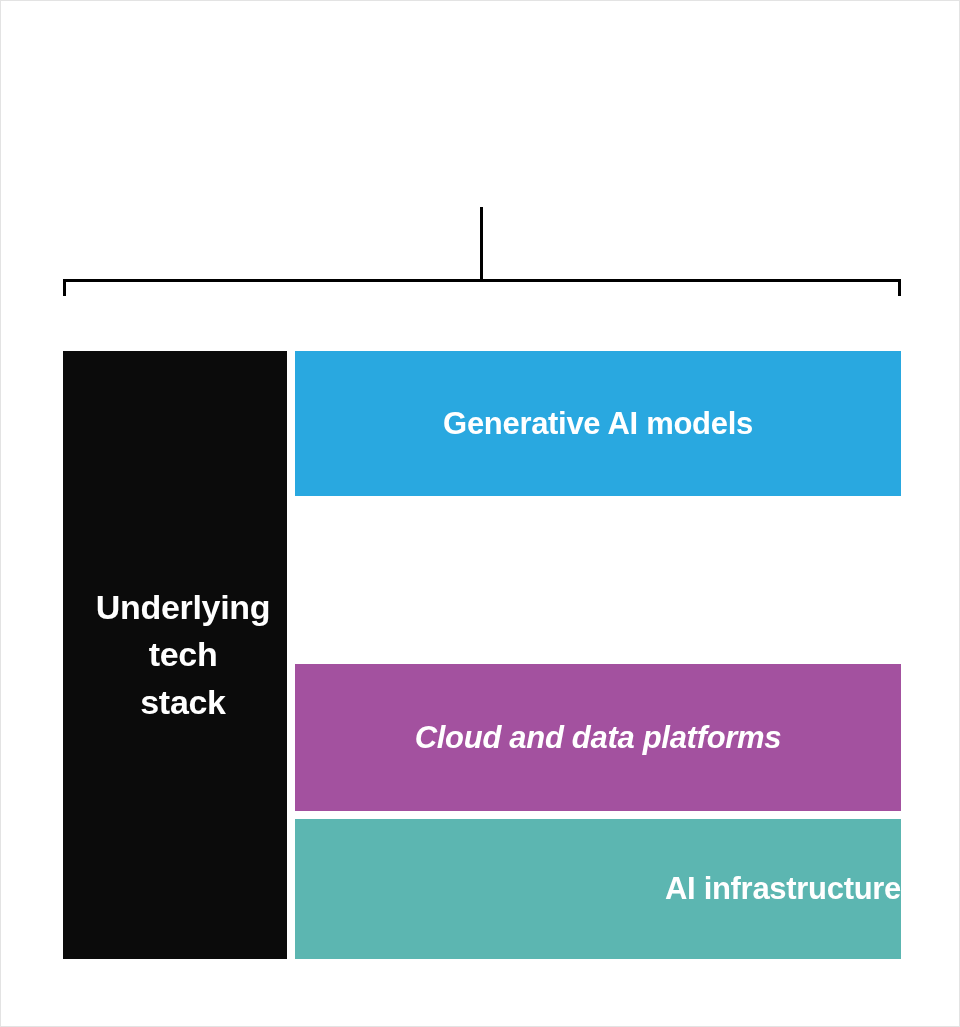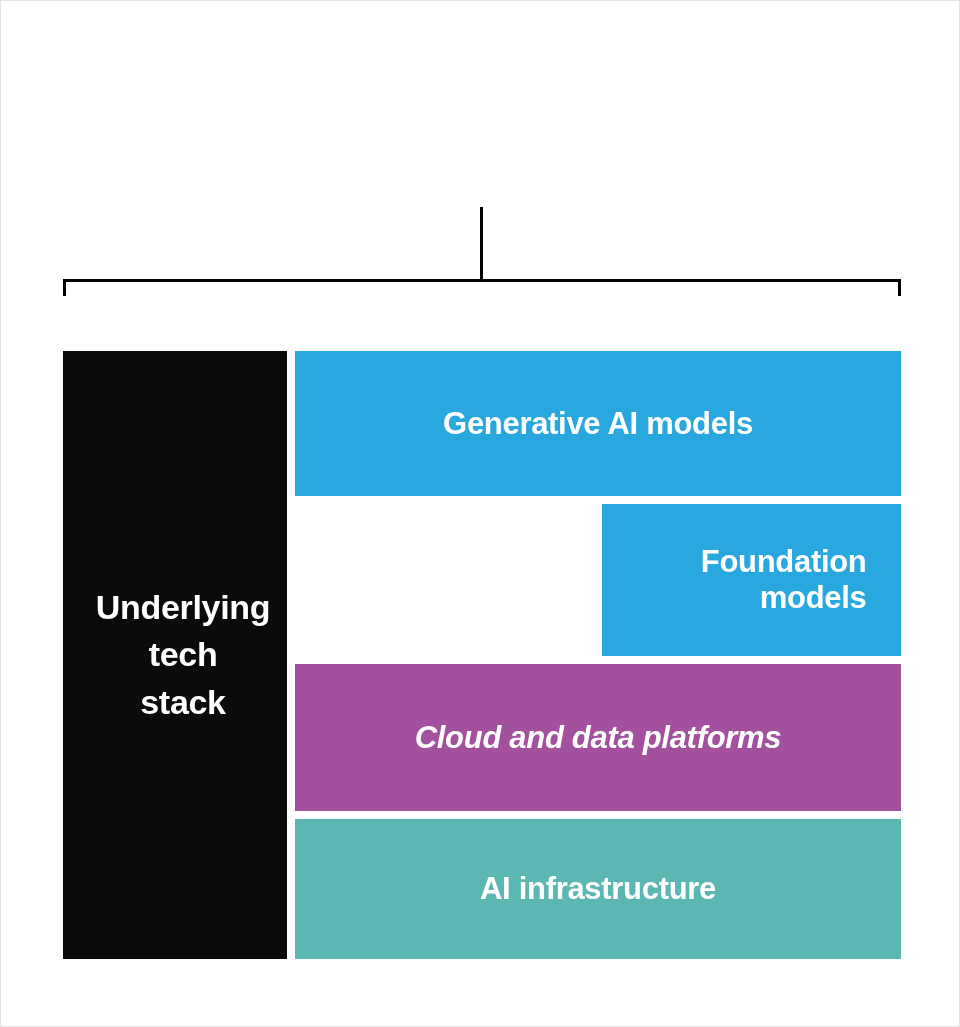--- a/index.html
+++ b/index.html
@@ -48,30 +48,30 @@
     background: #0b0b0b;
     font-size: 34px;
     padding-left: 16px;
   }
   .box.black span {
     line-height: 1.4;
     word-spacing: 999px; 
   }
 
   
-  .box.blue   { background: #29a8e0; font-size: 31px; text-align: right; }
+  .box.blue   { background: #29a8e0; font-size: 31px; }
   .box.purple { background: #a3519f; font-size: 31px; }
   .box.teal   { background: #5cb6b1; font-size: 31px; }
 
   .box.models { left: 294px; top: 350px; width: 606px; height: 145px; }
   .box.finetune   { left: 294px; top: 503px; width: 299px; height: 152px; }
   .box.foundation { left: 601px; top: 503px; width: 299px; height: 152px; }
   .box.finetune span, .box.foundation span { max-width: 230px; }
   .box.cloud  { left: 294px; top: 663px; width: 606px; height: 147px; font-style: italic; }
-  .box.infra  { left: 294px; top: 818px; width: 606px; height: 140px; }
+  .box.infra  { left: 294px; top: 818px; width: 606px; height: 140px; justify-content: flex-end; }
 </style>
 </head>
 <body>
 
 <div class="canvas">
 
 
   <div class="connector stem"></div>
   <div class="connector hbar"></div>
   <div class="connector tick-left"></div>
@@ -79,23 +79,20 @@
 
   <div class="box black">
     <span>Underlying tech stack</span>
   </div>
 
   <div class="box blue models">
     <span>Generative AI models</span>
   </div>
 
 
-  <div class="box blue foundation">
-    <span>Foundation models</span>
-  </div>
 
   <div class="box purple cloud">
     <span>Cloud and data platforms</span>
   </div>
 
   <div class="box teal infra">
     <span>AI infrastructure</span>
   </div>
 
 </div>

